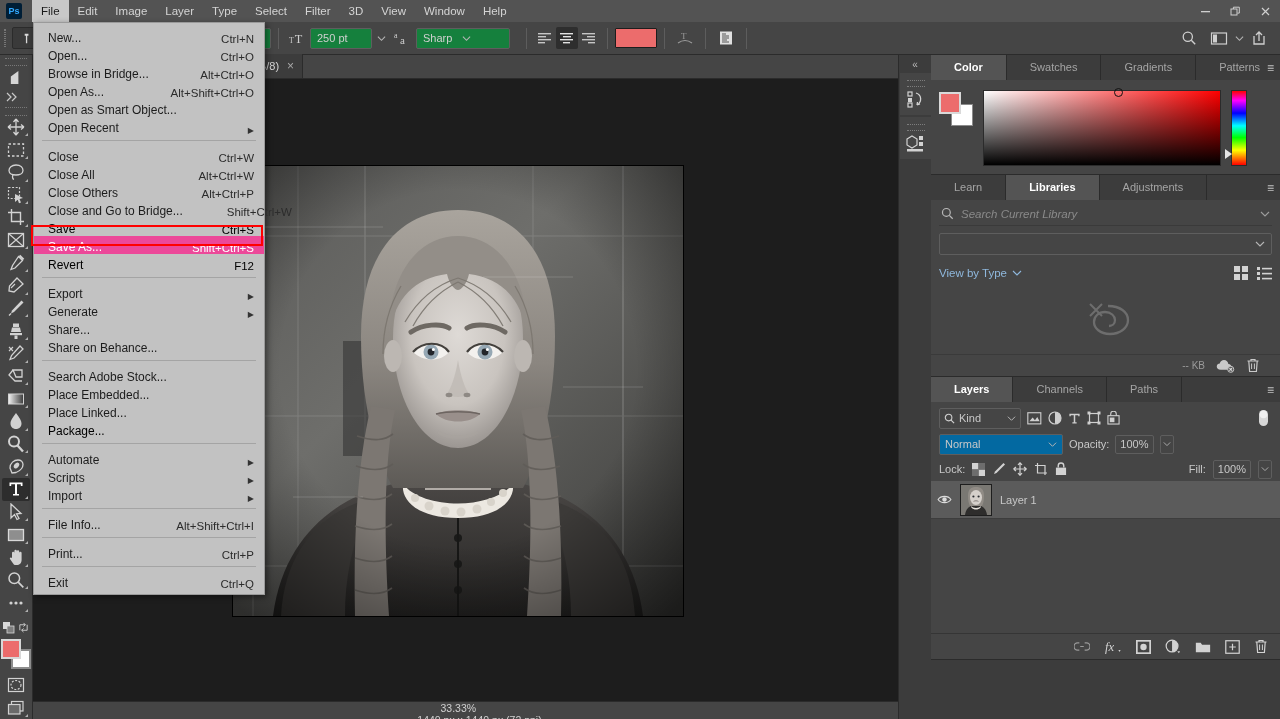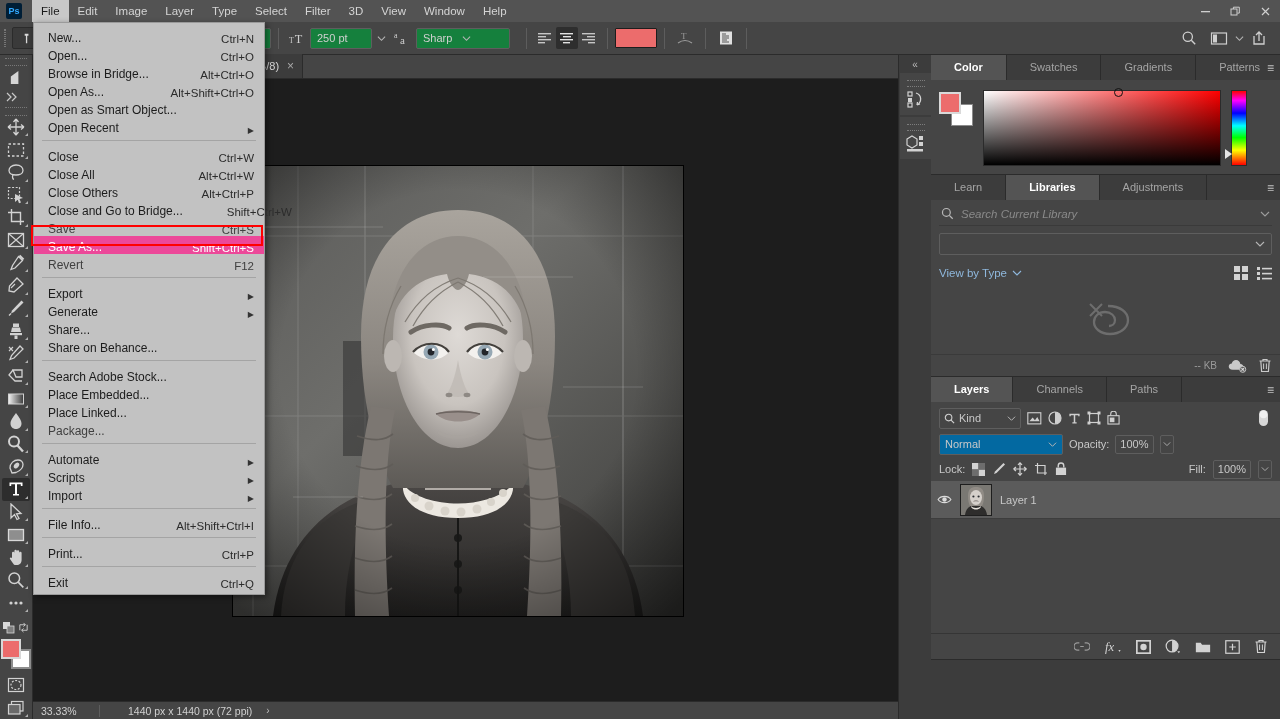--- a/index.html
+++ b/index.html
@@ -127,21 +127,21 @@
       repeating-conic-gradient(#2b2b2b 0% 25%, #3a3a3a 0% 50%) 0 0 / 16px 16px;
     box-shadow: 0 0 0 1px #000;
     overflow: hidden;
   }
   .photo { position: absolute; inset: 0; }
 
   
   .statusbar {
     position: absolute; left: 33px; top: 701px; width: 865px; height: 18px;
     background: #454545; border-top: 1px solid #2b2b2b;
-    display: flex; align-items: center; font-size: 10.5px; color: #d0d0d0;
+    display: flex; align-items: center; font-size: 10.5px; color: #d0d0d0; flex-direction: column;
   }
   .status-zoom { width: 66px; padding-left: 8px; }
   .status-sep { width: 1px; height: 12px; background: #5d5d5d; }
   .status-dims { padding-left: 28px; }
   .status-arrow { margin-left: 14px; color: #bdbdbd; font-size: 10px; }
 
   
   .mini-dock {
     position: absolute; left: 898px; top: 55px; width: 33px; height: 664px;
     background: #3c3c3c; border-left: 1px solid #2b2b2b;
@@ -215,21 +215,21 @@
     height: 22px; margin: 7px 0; background: #454545; border: 1px solid #5e5e5e; border-radius: 2px;
     display:flex; align-items:center; justify-content:flex-end; padding-right: 6px; color:#b6b6b6; font-size:8px;
   }
   .lib-viewrow { display: flex; align-items: center; height: 22px; }
   .lib-viewby { color: #8fb8dd; font-size: 11.5px; }
   .lib-empty {
     height: 70px; display: flex; align-items: center; justify-content: center; background: #454545;
   }
   .lib-footer {
     height: 22px; background: #454545; display: flex; align-items: center;
-    justify-content: flex-end; gap: 11px; padding-right: 8px;
+    justify-content: flex-end; gap: 11px; padding-right: 20px;
     border-top: 1px solid #3a3a3a;
   }
   .kb { color: #9a9a9a; font-size: 10px; }
 
   
   .lay-filter { display: flex; align-items: center; gap: 6px; height: 26px; }
   .kind-box {
     width: 82px; height: 21px; background: #454545; border: 1px solid #5e5e5e; border-radius: 2px;
     display: flex; align-items: center; gap: 4px; padding: 0 4px; font-size: 11px;
   }
@@ -268,21 +268,21 @@
     box-shadow: 2px 2px 6px rgba(0,0,0,.45);
     padding: 4px 0; z-index: 50;
   }
   .mi {
     position: relative; height: 18px; display: flex; align-items: flex-end;
     padding: 0 10px 0 14px; font-size: 12px; color: #1c1c1c; white-space: nowrap; gap: 44px;
   }
   .mi .lbl { flex: 1; }
   .mi .sc { color: #2c2c2c; font-size: 11.5px; }
   .mi .arrow { font-size: 8px; color: #333; margin-left: 8px; }
-  .mi.disabled .lbl, .mi.disabled .sc { color: #404040; }
+  .mi.disabled .lbl, .mi.disabled .sc { color: #000000; }
   .mi.hl { background: #ec4899; }
   .mi.hl .lbl, .mi.hl .sc { color: #ffffff; }
   .mi-sep { height: 1px; background: #a4a4a4; margin: 5px 8px; }
   .redbox {
     position: absolute; left: 31px; top: 225px; width: 232px; height: 21px;
     border: 2px solid #ff0000; z-index: 60; pointer-events: none;
   }
 
   svg { display: block; }
 </style>

